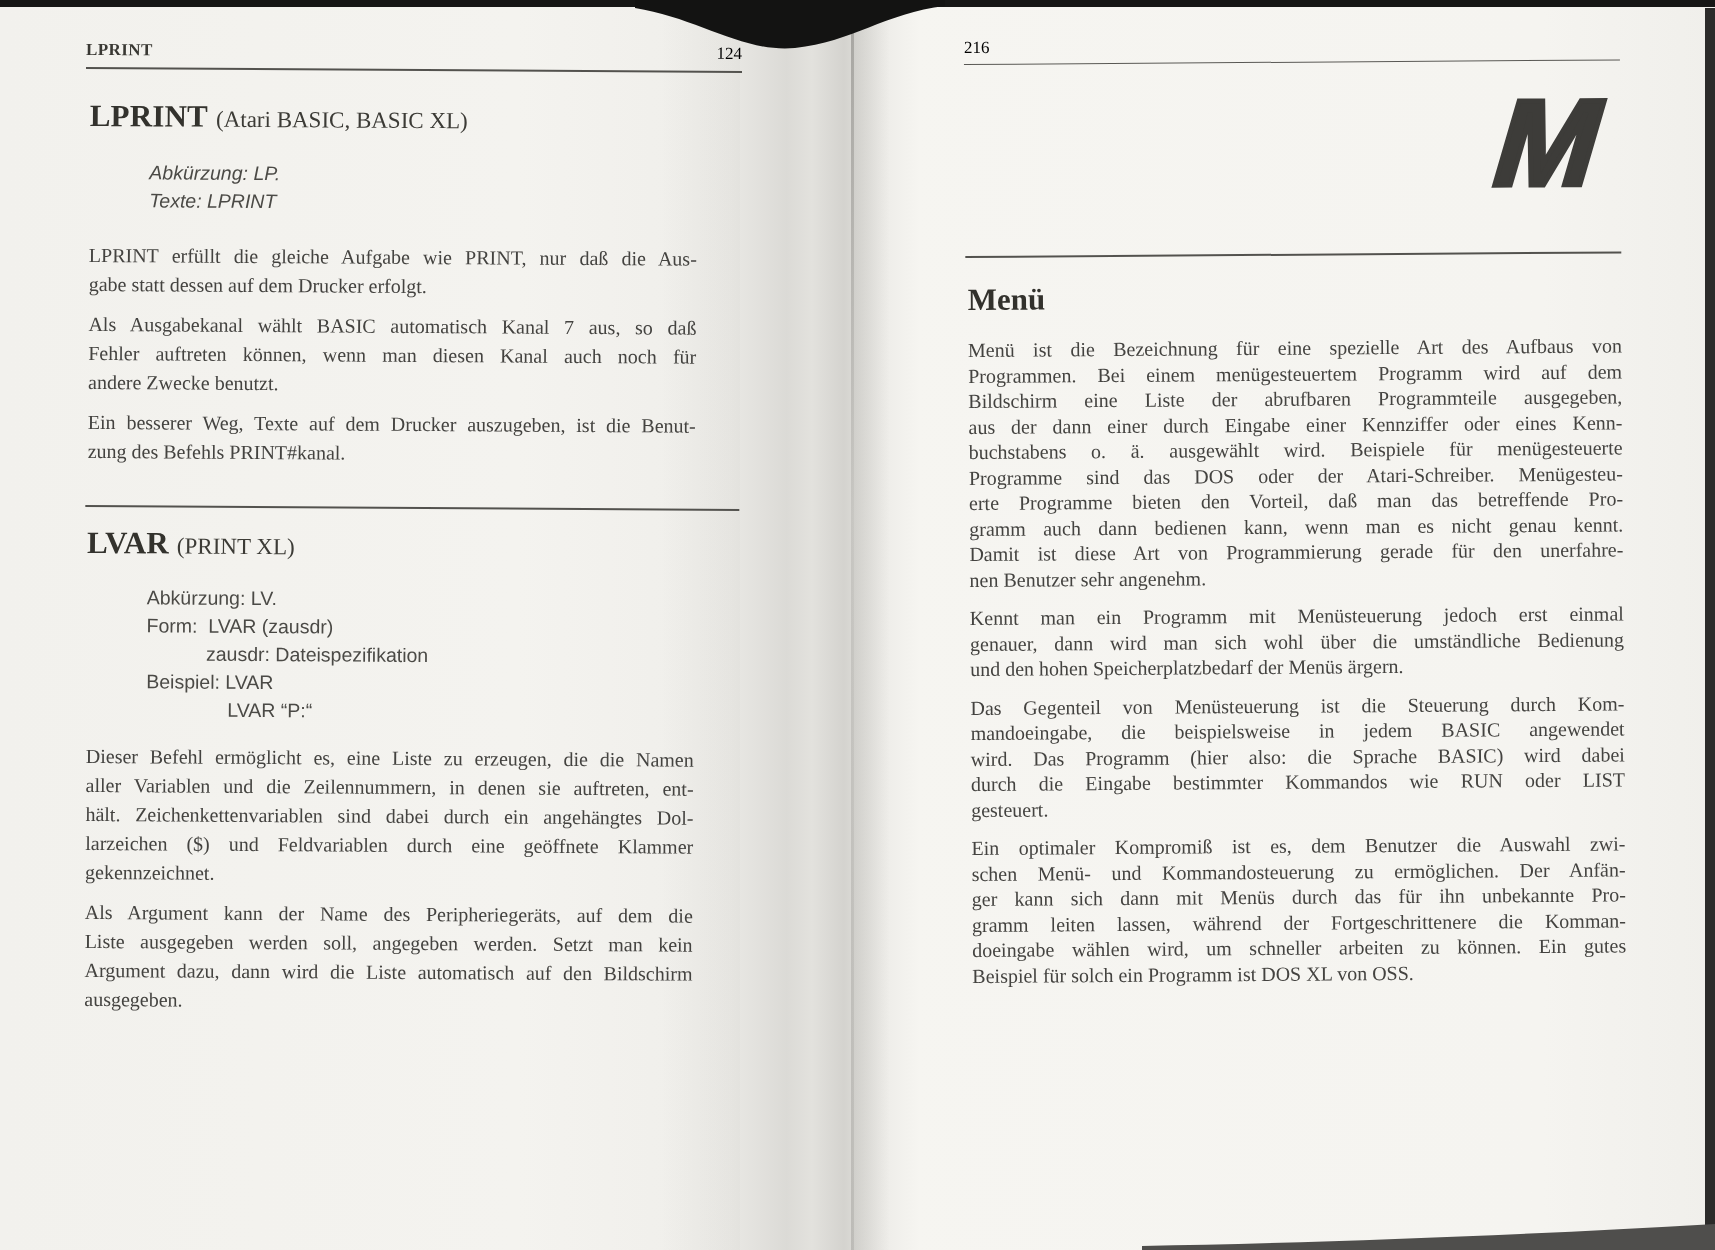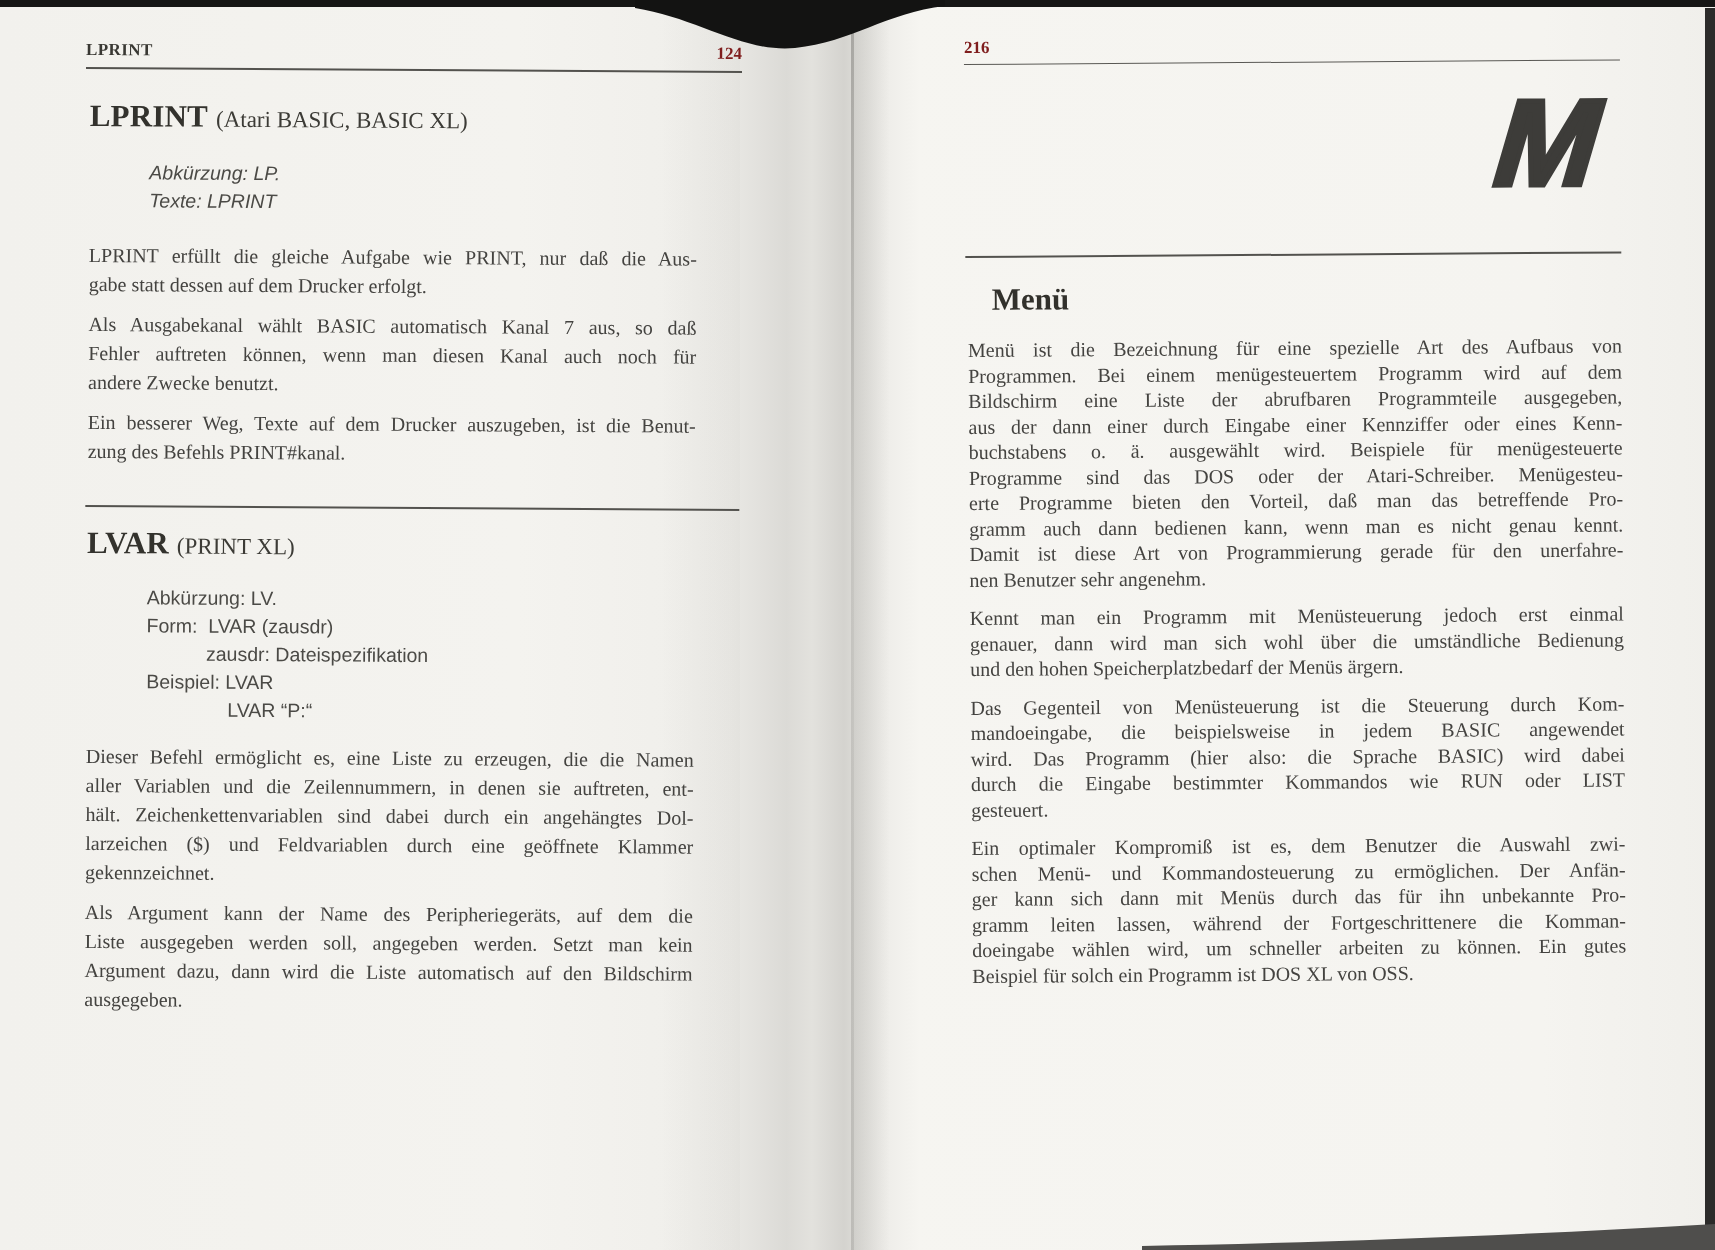--- a/index.html
+++ b/index.html
@@ -38,21 +38,21 @@
   }
 
   .page-left{position:absolute;inset:0;z-index:20;transform:rotate(0.35deg);transform-origin:90px 70px;}
   .page-right{position:absolute;inset:0;z-index:20;transform:rotate(-0.4deg);transform-origin:966px 70px;}
   .lp-header{
     position:absolute;left:86px;top:40px;width:656px;
     display:flex;justify-content:space-between;align-items:flex-end;
     border-bottom:2px solid #53524e;padding-bottom:7px;
   }
   .running-title{font-size:17px;font-weight:bold;letter-spacing:0.4px;color:#393833;}
-  .page-num{font-size:17px;color:#7f1d1d;font-weight:bold;}
+  .page-num{font-size:17px;color:#000000;}
   .rp-header{
     position:absolute;left:964px;top:38px;width:656px;
     border-bottom:1.5px solid #595854;padding-bottom:6px;
   }
 
   .entry-heading{position:absolute;white-space:nowrap;}
   .term{font-size:31px;font-weight:bold;color:#33322d;letter-spacing:0.2px;}
   .qualifier{font-size:23px;color:#3c3b36;margin-left:8px;}
 
   .spec-block{position:absolute;font-family:"Liberation Sans",sans-serif;font-size:19.5px;color:#4b4a46;}
@@ -61,21 +61,21 @@
   .para-block{position:absolute;}
   .pl .para{width:608px;margin-bottom:11px;}
   .pl .tl{font-size:20px;line-height:29px;}
   .pr .para{width:654px;margin-bottom:13px;}
   .pr .tl{font-size:20px;line-height:25.5px;}
   .tl{color:#444340;text-align:justify;text-align-last:justify;}
   .tl-last{text-align-last:left;}
 
   .section-rule{position:absolute;height:2px;background:#53524e;}
 
-  .menu-heading{position:absolute;left:966px;top:282px;font-size:31px;font-weight:bold;color:#32312c;margin-left:24px;}
+  .menu-heading{position:absolute;left:966px;top:282px;font-size:31px;font-weight:bold;color:#32312c;}
 
   .section-letter{
     position:absolute;left:1496px;top:86px;
     font-family:"Liberation Sans",sans-serif;font-weight:bold;font-style:italic;
     font-size:122px;line-height:1;color:#3d3c39;
     -webkit-text-stroke:5px #3d3c39;
     transform:skewX(-6deg);
   }
 </style>
 </head>

